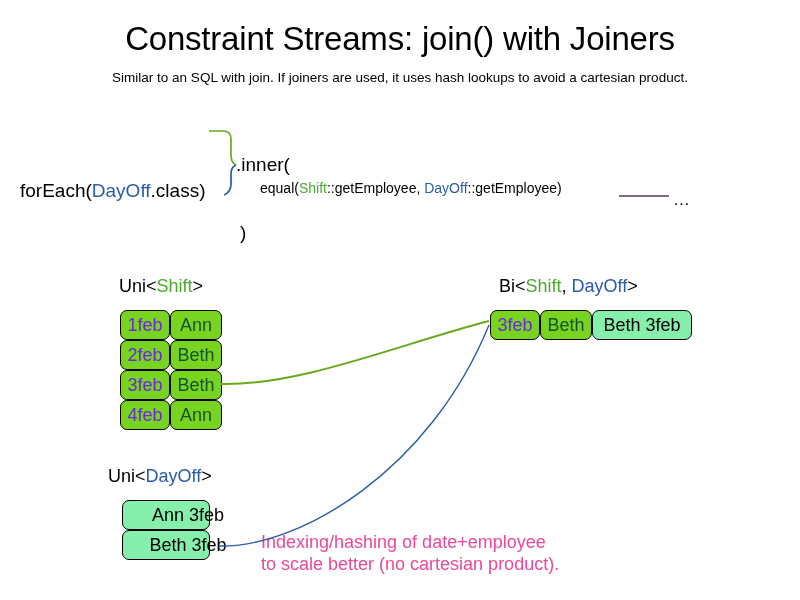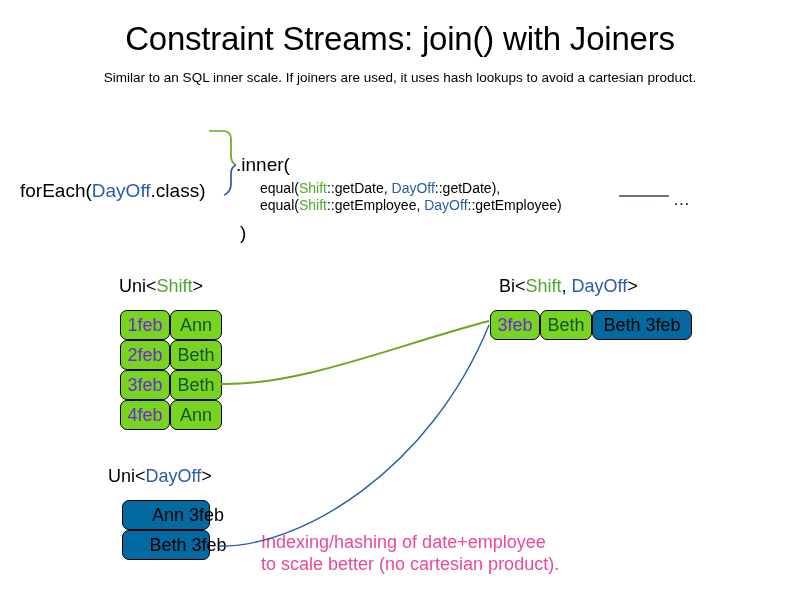--- a/index.html
+++ b/index.html
@@ -102,21 +102,21 @@
     border-radius: 7px;
     display: flex;
     align-items: center;
     justify-content: center;
     font-size: 18px;
     line-height: 1;
     padding: 0 4px;
     white-space: nowrap;
   }
   .cell.green { background: #7ed321; background: #78d420; }
-  .cell.blue  { background: #0369a1; }
+  .cell.blue  { background: #86efac; }
   .cell.date  { color: #6d28d9; }
   .cell.name  { color: #14532d; }
   .cell.pair  { color: #000000; }
 
   
   #shift-rows { position: absolute; left: 120px; top: 310px; }
   #shift-rows .factrow { position: relative; left: 0; }
   #shift-rows .factrow + .factrow { margin-top: 0px; }
   .w-date { width: 50px; }
   .w-name { width: 52px; }
@@ -151,33 +151,30 @@
     height: 600px;
     pointer-events: none;
   }
 </style>
 </head>
 <body>
 
 <div id="slide">
 
   <div id="title">Constraint Streams: join() with Joiners</div>
-  <div id="subtitle">Similar to an SQL inner scale. If joiners are used, it uses hash lookups to avoid a cartesian product.</div>
+  <div id="subtitle">Similar to an SQL with join. If joiners are used, it uses hash lookups to avoid a cartesian product.</div>
 
 
   <div class="codeline" id="foreach-dayoff">
     <span>forEach(</span><span class="kw-dayoff">DayOff</span><span>.class)</span>
   </div>
 
   <div class="codeline" id="join-open">.inner(</div>
 
   <div class="arglines">
-    <div>
-      <span>equal(</span><span class="kw-shift">Shift</span><span>::getDate, </span><span class="kw-dayoff">DayOff</span><span>::getDate),</span>
-    </div>
     <div>
       <span>equal(</span><span class="kw-shift">Shift</span><span>::getEmployee, </span><span class="kw-dayoff">DayOff</span><span>::getEmployee)</span>
     </div>
   </div>
 
   <div class="codeline" id="join-close">)</div>
 
   <div id="ellipsis">…</div>
 
   <div class="streamlabel" id="label-uni-shift">

